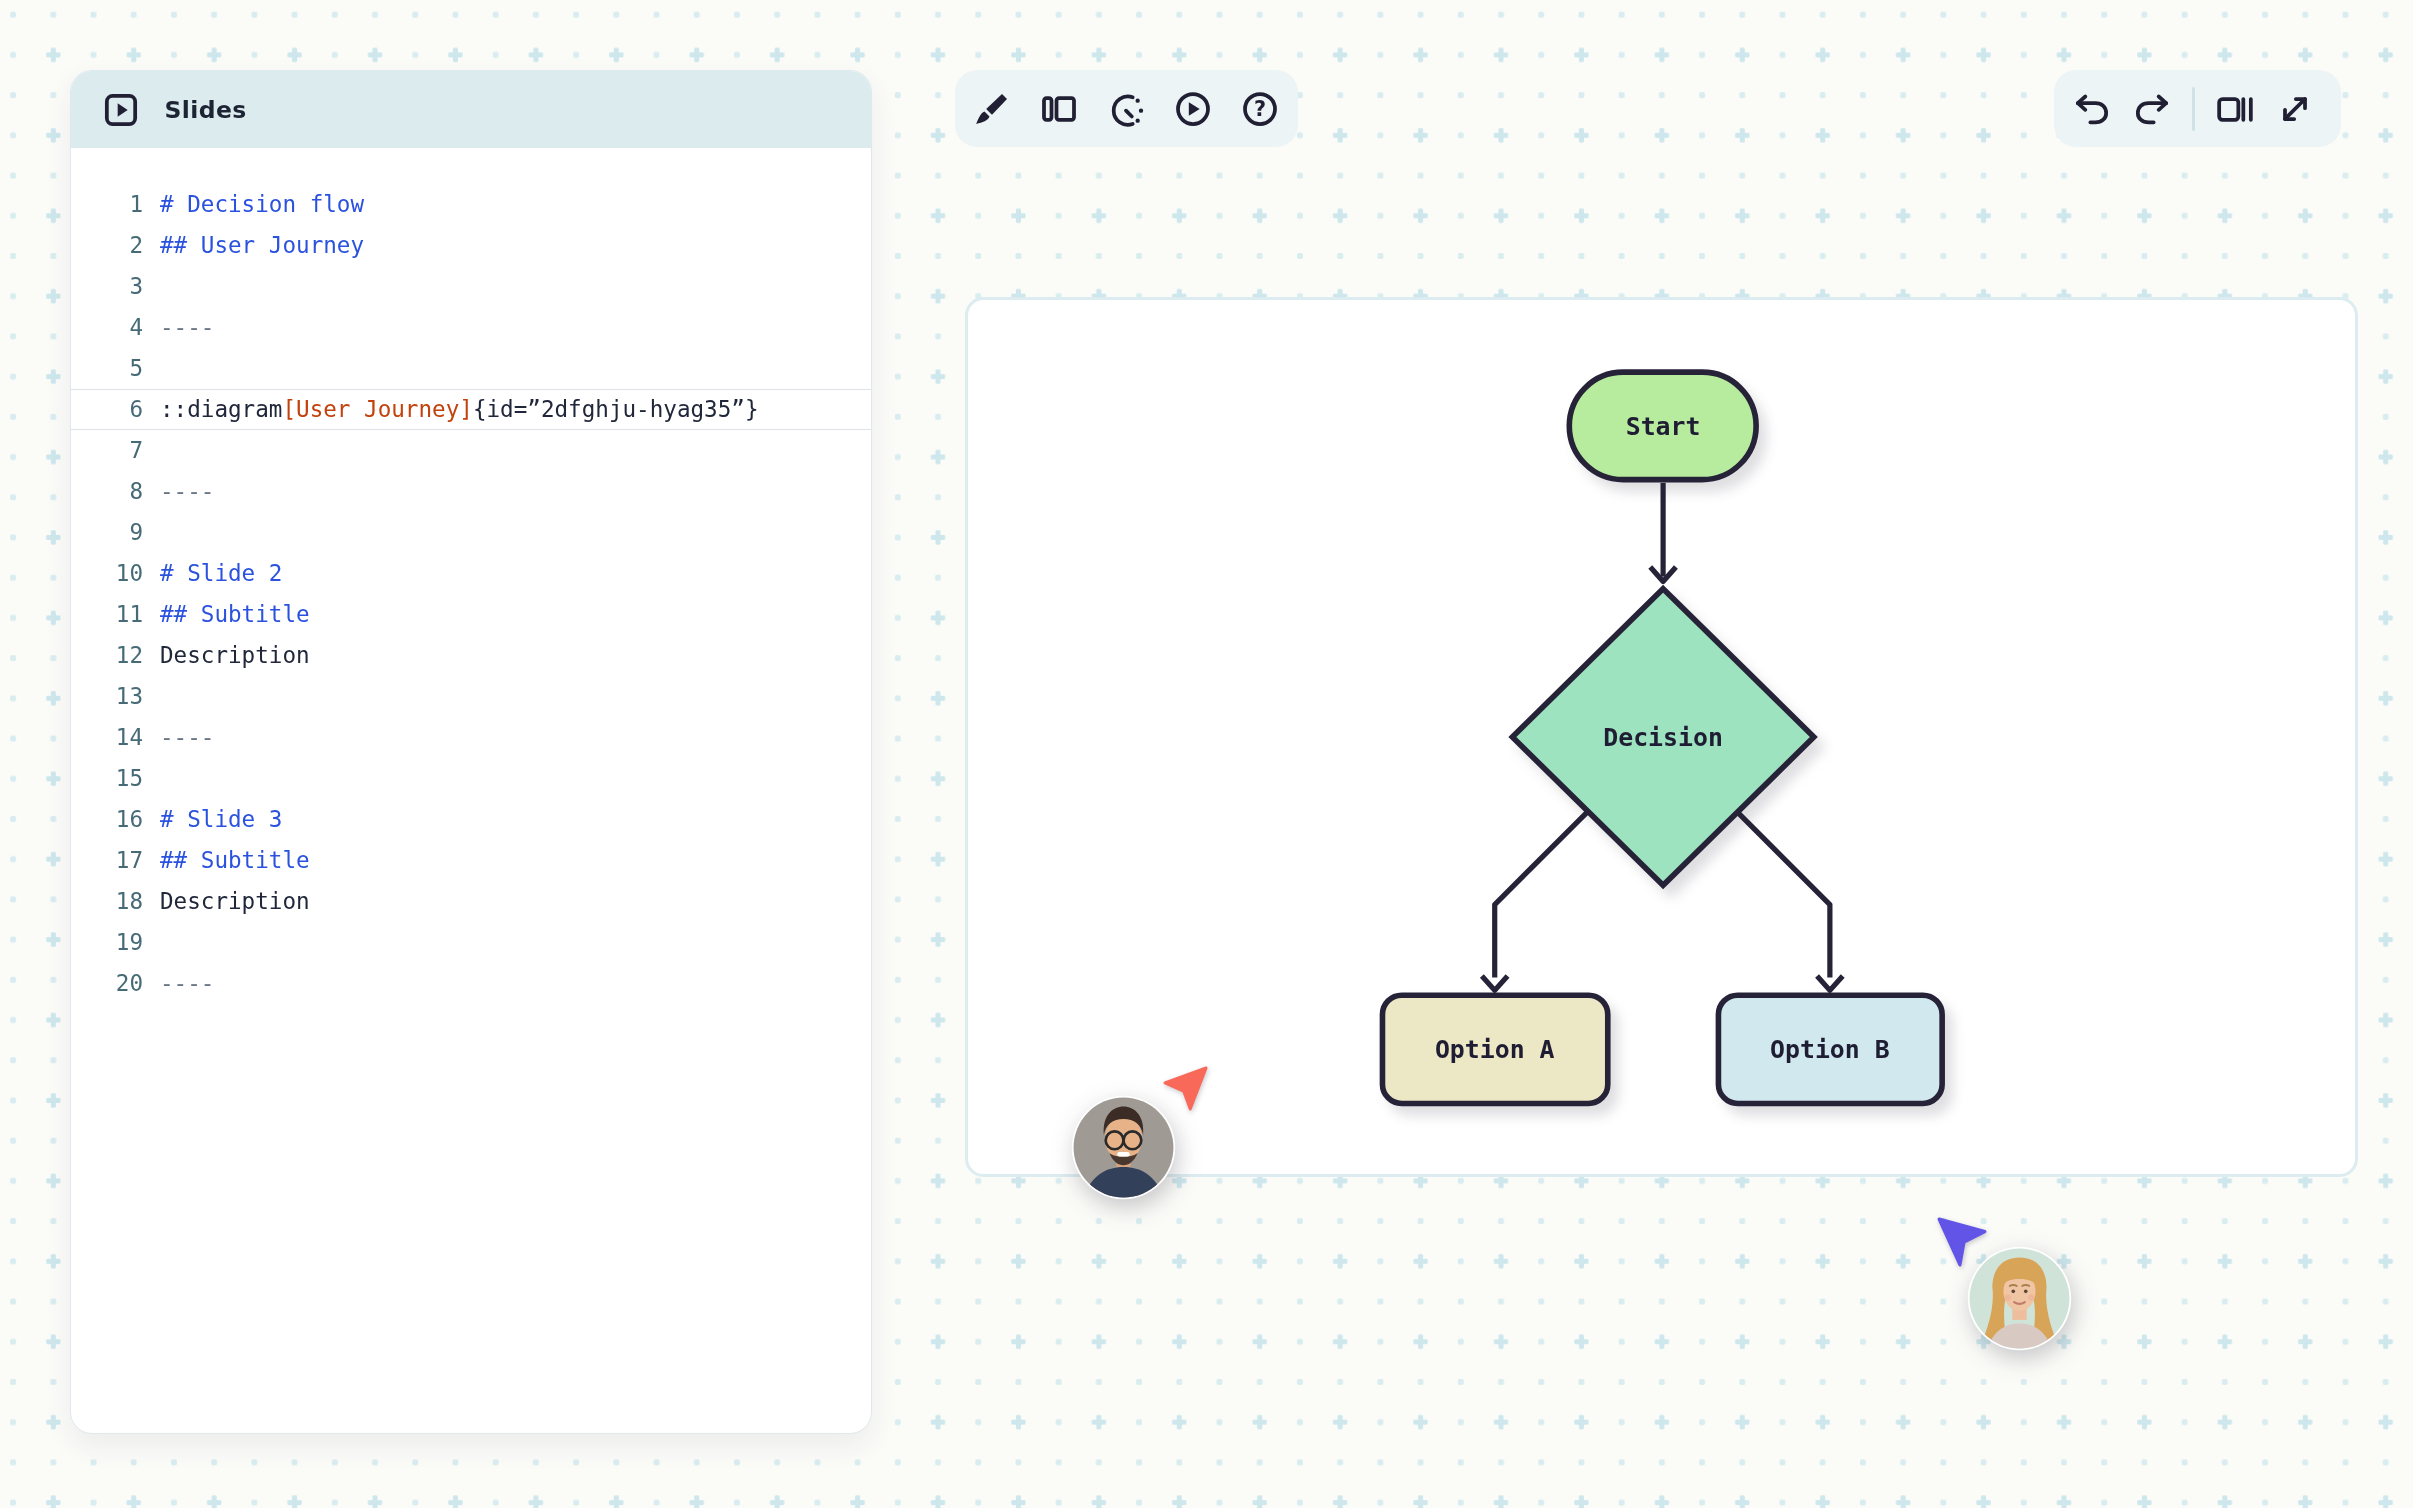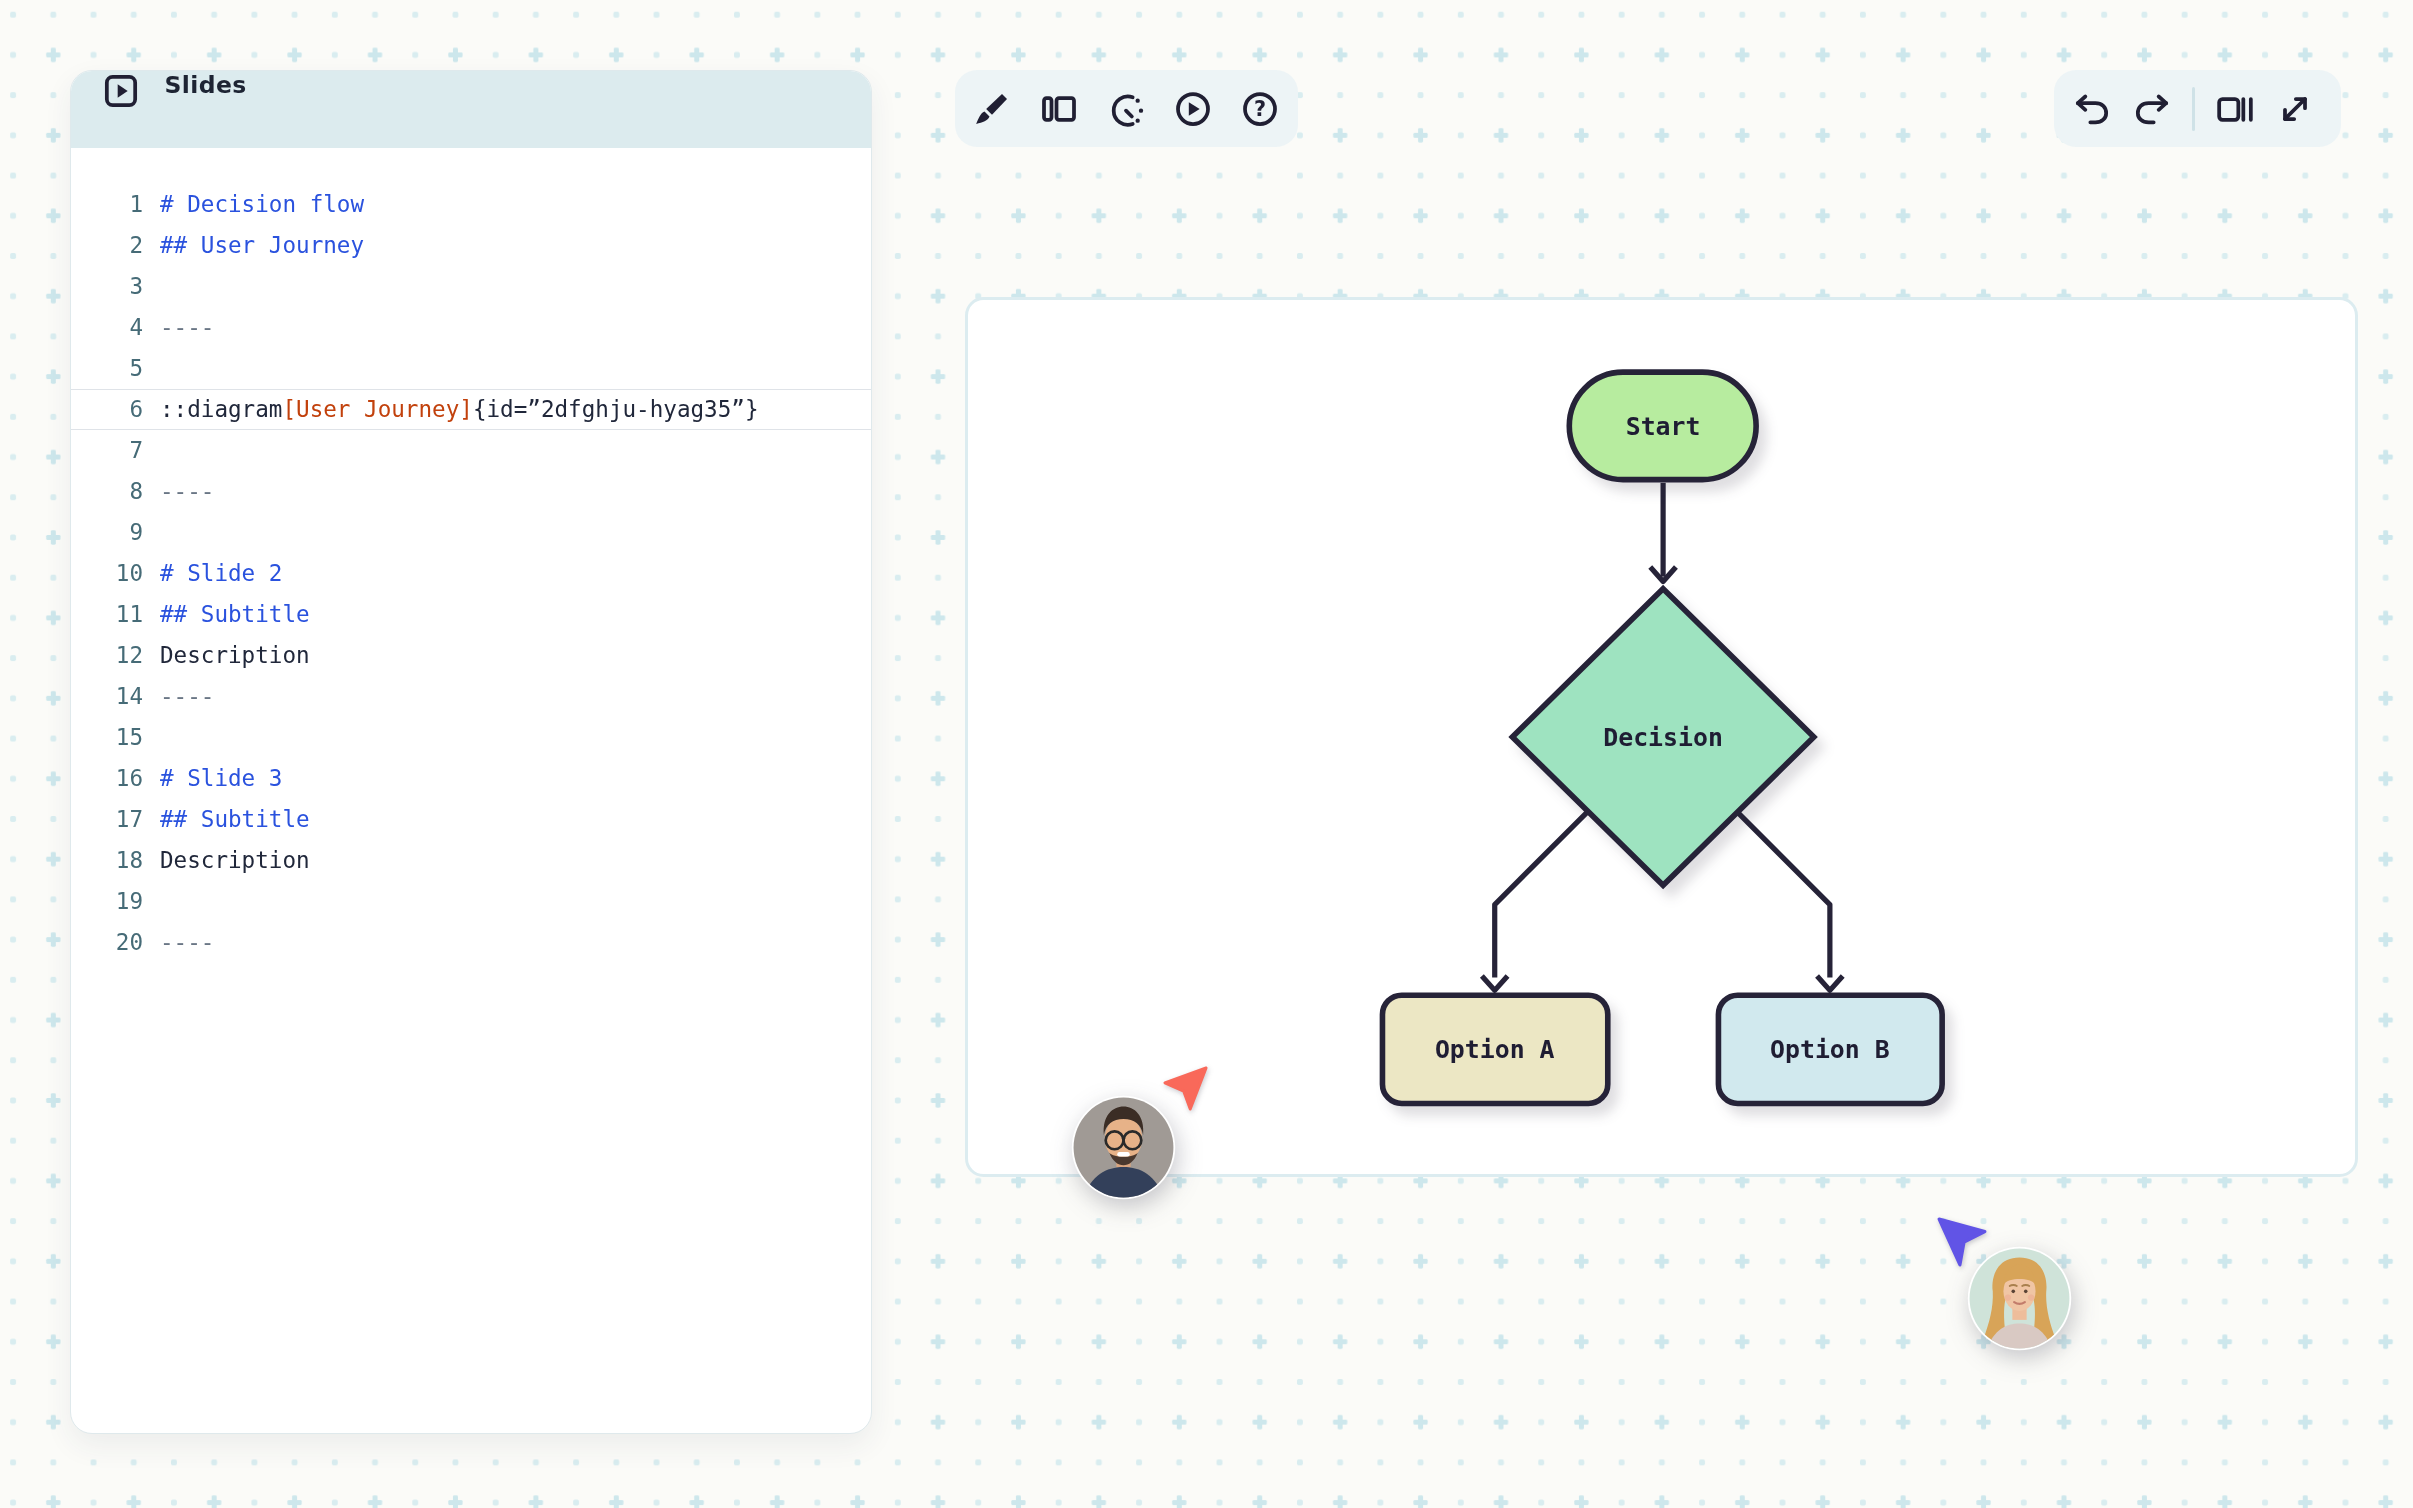--- a/index.html
+++ b/index.html
@@ -4,21 +4,21 @@
 <style>
   html,body{margin:0;padding:0;background:#fbfbf8;}
   .stage{position:relative;width:2413px;height:1508px;overflow:hidden;
          font-family:"DejaVu Sans",sans-serif;color:#20273a;}
   .bg-pattern{position:absolute;inset:0;z-index:0;}
 
   
   .editor-panel{position:absolute;left:70px;top:70px;width:800px;height:1362px;
     background:#ffffff;border:1.7px solid #dfe9ec;border-radius:22px;z-index:3;
     box-shadow:0 11.7px 28.5px rgba(40,60,80,0.07);overflow:hidden;}
-  .editor-header{height:77px;background:#dcebee;display:flex;align-items:flex-start;gap:23.5px;
+  .editor-header{height:77px;background:#dcebee;display:flex;align-items:center;gap:23.5px;
     padding:0 30px;box-sizing:border-box;}
   .editor-title{font-size:23.5px;font-weight:bold;color:#1d2433;letter-spacing:0.4px;}
   .code-scroll{position:absolute;top:77px;left:0;right:0;bottom:0;padding-top:36px;}
   .code-row{display:flex;height:39px;align-items:center;
     font-family:"DejaVu Sans Mono",monospace;font-size:22.6px;line-height:39px;
     border-top:1.7px solid transparent;border-bottom:1.7px solid transparent;}
   .code-row.active{background:#ffffff;border-top:1.7px solid #dfe3e8;border-bottom:1.7px solid #dfe3e8;}
   .ln{width:72px;text-align:right;color:#466b77;flex:none;}
   .code-text{margin-left:17px;white-space:pre;}
   .seg-h1{color:#2a52de;font-weight:normal;}
@@ -121,20 +121,24 @@
             <span class="ln">10</span>
             <span class="code-text"><span class="seg-h1"># Slide 2</span></span>
           </div>
           <div class="code-row">
             <span class="ln">11</span>
             <span class="code-text"><span class="seg-h2">## Subtitle</span></span>
           </div>
           <div class="code-row">
             <span class="ln">12</span>
             <span class="code-text"><span class="seg-code">Description</span></span>
+          </div>
+          <div class="code-row">
+            <span class="ln">13</span>
+            <span class="code-text"></span>
           </div>
           <div class="code-row">
             <span class="ln">14</span>
             <span class="code-text"><span class="seg-hr">----</span></span>
           </div>
           <div class="code-row">
             <span class="ln">15</span>
             <span class="code-text"></span>
           </div>
           <div class="code-row">

